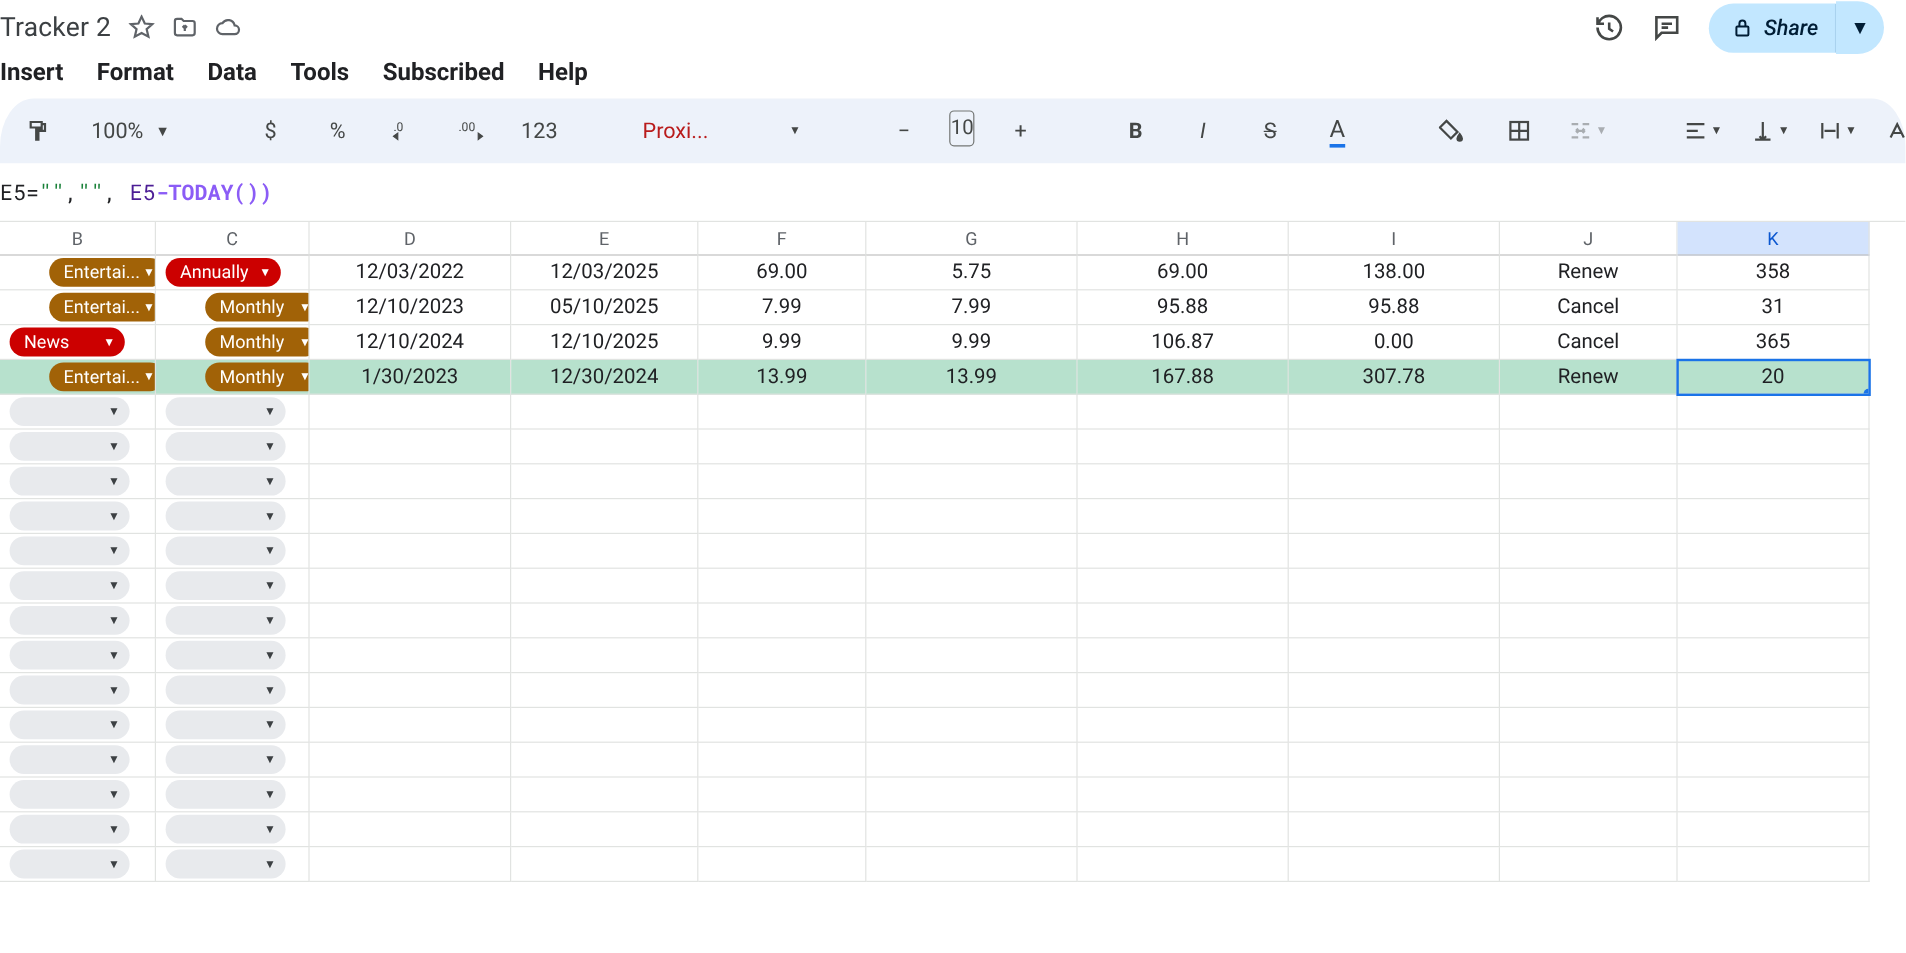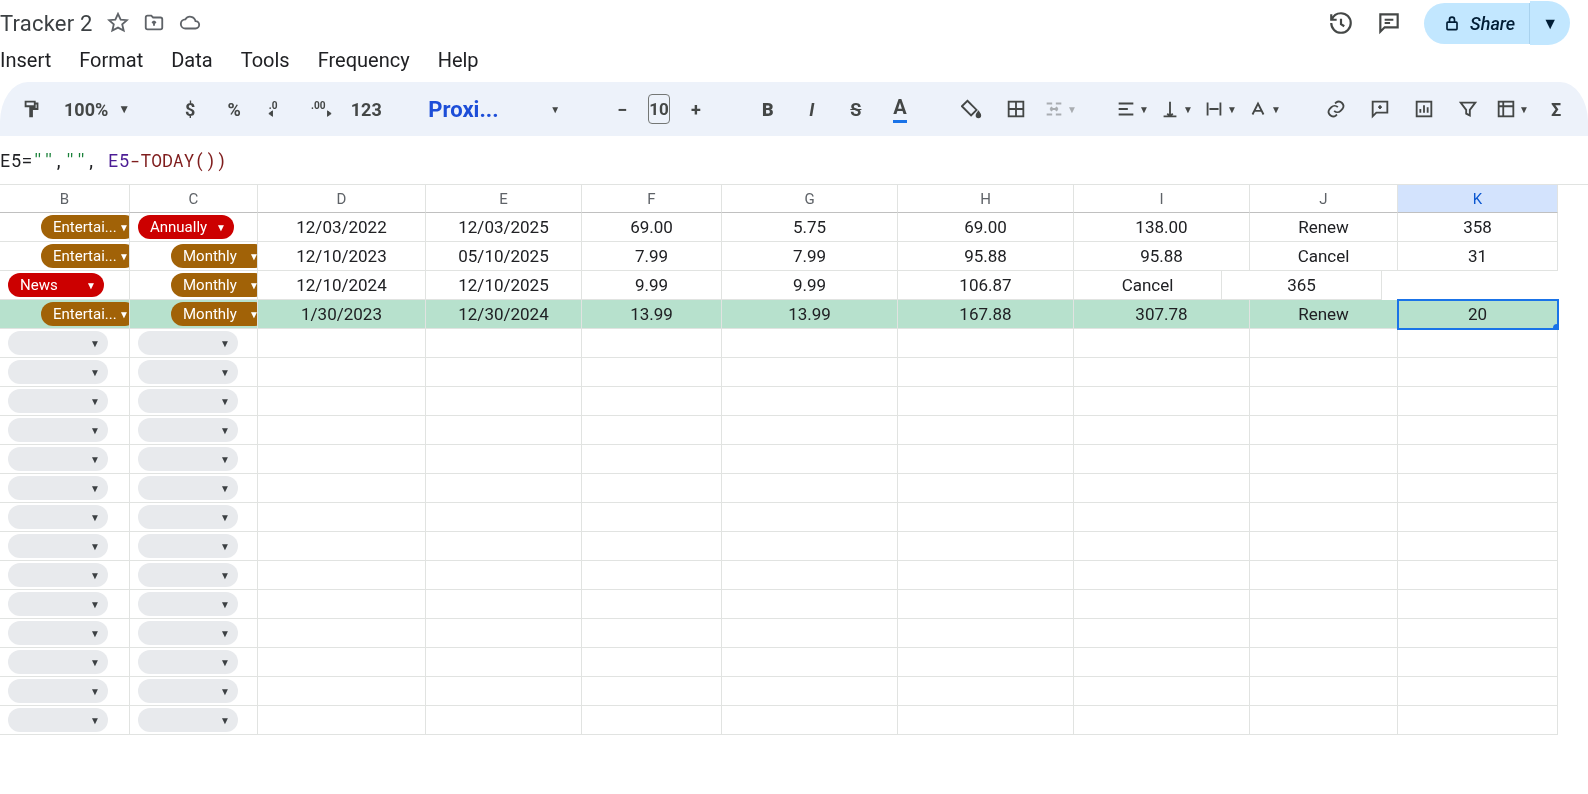--- a/index.html
+++ b/index.html
@@ -34,43 +34,43 @@
     font-style: italic;
   }
   .share-caret {
     background:#c2e7ff; height:44px; display:flex; align-items:center;
     padding: 0 12px; border-radius: 0 40px 40px 0; cursor:pointer; color:#001d35;
   }
   .share-group { display:flex; align-items:center; }
   .share-btn svg { width:20px; height:20px; }
 
   
-  .menubar { display:flex; gap:28px; padding: 6px 0 8px 0; font-size:20px; color:#202124; }
+  .menubar { display:flex; gap:28px; padding: 6px 0 8px 0; font-size:20px; color:#202124;font-weight:bold; }
   .menubar span { cursor:pointer; }
 
   
   .toolbar-wrap { background:#edf2fa; border-radius: 28px 28px 0 0 / 40px 40px 0 0; padding: 10px 14px; margin-top:2px; }
-  .toolbar { display:flex; align-items:center; gap:8px;font-weight:bold; }
+  .toolbar { display:flex; gap:20px; }
   .tb-btn { display:flex; align-items:center; justify-content:center; min-width:36px; height:34px; color:#444746; cursor:pointer; border-radius:4px; font-size:18px; }
   .tb-btn svg { width:22px; height:22px; }
   .tb-sep { width:1px; height:26px; background:#c4c7c5; margin: 0 10px; }
   .zoom { font-size:18px; color:#444746; padding:0 6px; display:flex; align-items:center; gap:10px; }
   .zoom .caret { font-size:12px; }
-  .font-name { width:80px; font-size:22px; color:#1d4ed8; overflow:hidden; white-space:nowrap; text-overflow:ellipsis; }
+  .font-name { width:80px; font-size:18px; color:#b91c1c; overflow:hidden; white-space:nowrap; text-overflow:ellipsis; }
   .font-sel { display:flex; align-items:center; gap:40px; padding:0 8px; }
   .font-size-box { border:1px solid #747775; border-radius:4px; width:42px; height:30px; display:flex; align-items:center; justify-content:center; font-size:17px; color:#444746; }
   .text-color { display:flex; flex-direction:column; align-items:center; }
   .caret-sm { font-size:10px; margin-left:2px; color:#444746; }
   .underline-a { border-bottom:3px solid #1a73e8; padding-bottom:1px; font-size:20px; }
 
   
   .formula-bar { padding: 12px 0 12px 0; font-family: Consolas,"Roboto Mono",monospace; font-size:18px; color:#202124; border-bottom:1px solid #e1e3e1;}
   .formula-bar .str { color:#188038; }
   .formula-bar .ref { color:#4c1d95; }
-  .formula-bar .fn { color:#7f1d1d; }
+  .formula-bar .fn { color:#8b5cf6;font-weight:bold; }
 
   
   .grid { display:flex; flex-direction:column; font-size:17px; color:#202124;}
   .col-headers { display:flex; height:28px; background:#fff; }
   .col-headers .ch { border-right:1px solid #e1e3e1; border-bottom:1px solid #c0c0c0; display:flex; align-items:center; justify-content:center; color:#5f6368; font-size:15px; position:relative;}
   .ch.sel { background:#d3e3fd; color:#0b57d0; }
   .row { display:flex; height:29px; }
   .cell { border-right:1px solid #e1e3e1; border-bottom:1px solid #e1e3e1; display:flex; align-items:center; padding:0 8px; overflow:hidden; white-space:nowrap; position:relative;}
   .hdr { font-weight:700; justify-content:center; }
   .hdr.shade { background:#d9d9d9; }
@@ -141,21 +141,21 @@
       <div class="share-caret">▼</div>
     </div>
   </div>
 </div>
 
 <div class="menubar">
   <span>Insert</span>
   <span>Format</span>
   <span>Data</span>
   <span>Tools</span>
-  <span>Frequency</span>
+  <span>Subscribed</span>
   <span>Help</span>
 </div>
 
 <div class="toolbar-wrap">
   <div class="toolbar">
     <span class="tb-btn">
       <svg viewBox="0 0 24 24" fill="none" stroke="currentColor" stroke-width="2">
           <path d="M5 4h10v5H5zM15 6h3v6h-6v8h-2v-10h5z"></path>
         </svg>
     </span>
@@ -351,20 +351,21 @@
           <div class="pill brown">
             <span class="lbl">Monthly</span>
             <span class="caret">▼</span>
           </div>
         </div>
         <div class="cell wD c">12/10/2024</div>
         <div class="cell wE c">12/10/2025</div>
         <div class="cell wF c">9.99</div>
         <div class="cell wG c">9.99</div>
         <div class="cell wH c">106.87</div>
+        <div class="cell wI c">0.00</div>
         <div class="cell wJ c">Cancel</div>
         <div class="cell wK c">365</div>
       </div>
       <div class="row green-row">
         <div class="cell wB">
           <div class="pill brown">
             <span class="lbl">Entertai...</span>
             <span class="caret">▼</span>
           </div>
         </div>

